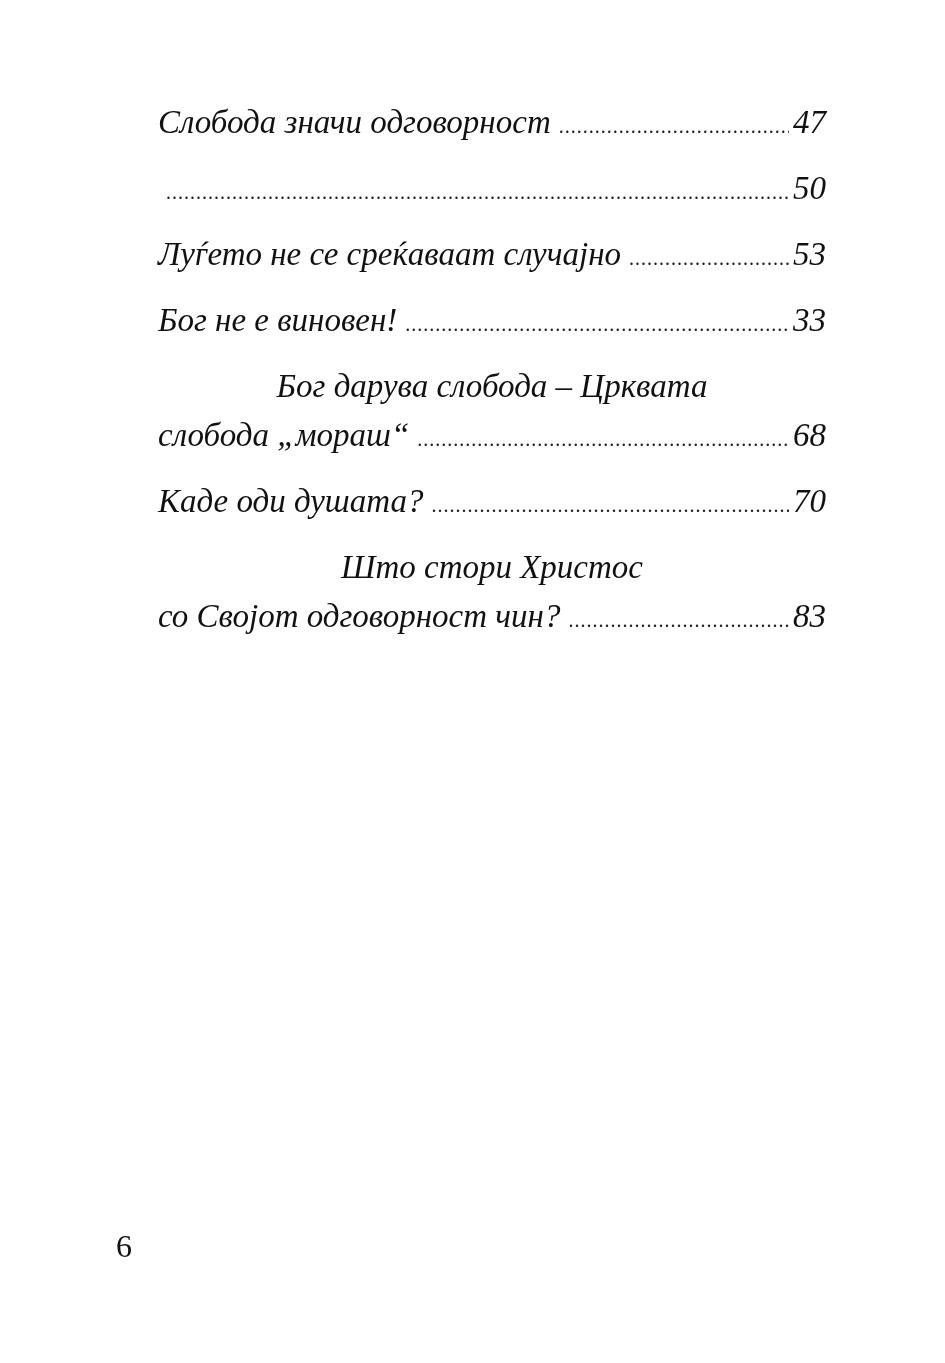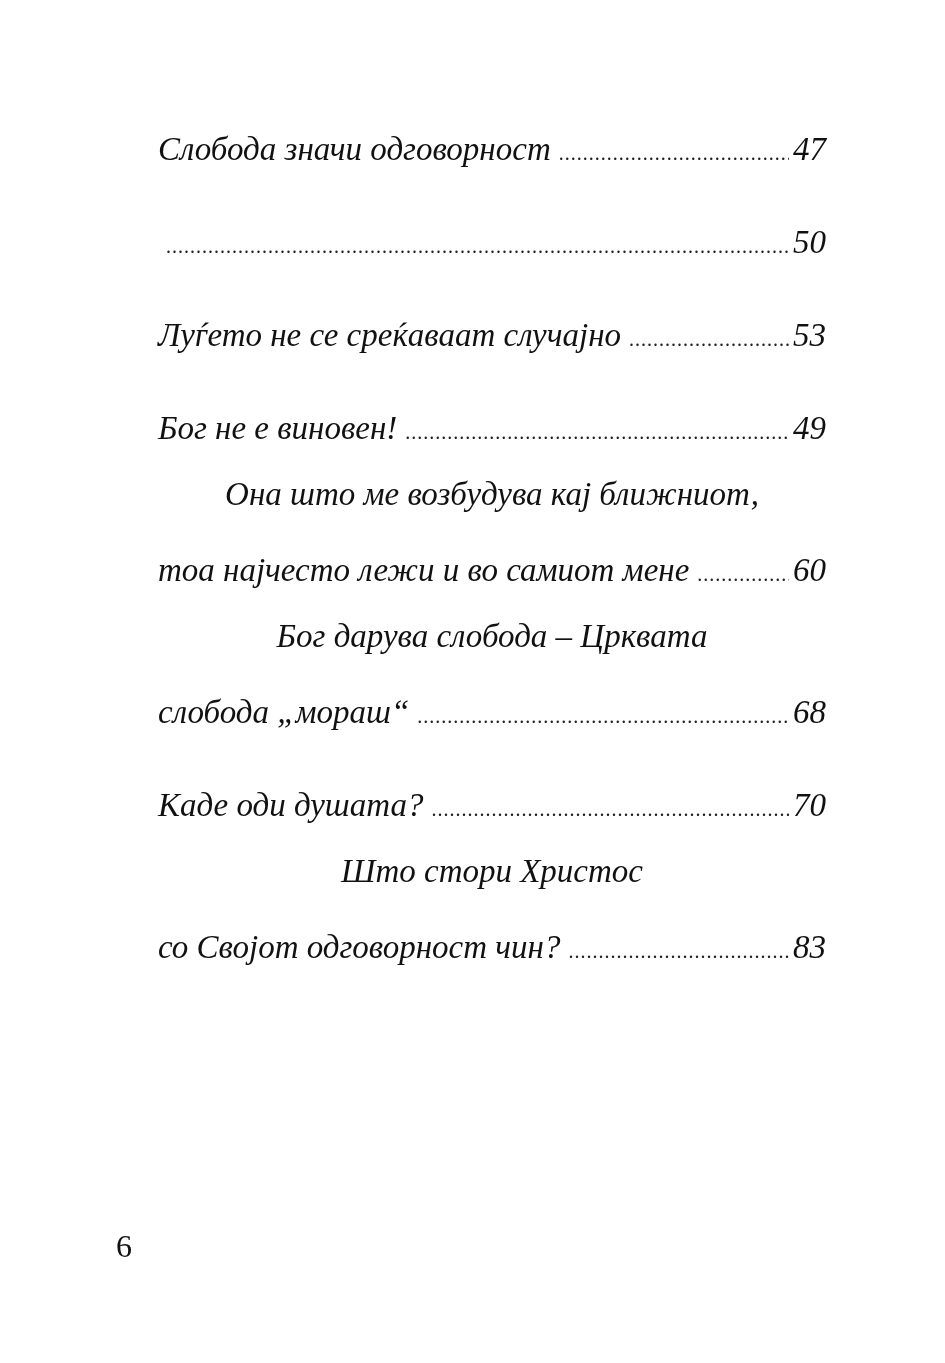--- a/index.html
+++ b/index.html
@@ -5,21 +5,21 @@
   html, body { margin:0; padding:0; background:#ffffff; }
   body { width:945px; height:1363px; position:relative; overflow:hidden;
          font-family:"Liberation Serif","DejaVu Serif",serif; color:#111; }
   .toc { position:absolute; left:158px; top:98px; width:668px; }
   .entry { font-style:italic; font-size:33px; line-height:49px; margin-bottom:13px; }
   .entry .line { display:flex; align-items:baseline; white-space:nowrap;justify-content:center; }
   .entry .title { flex:0 0 auto; }
   .entry .leader { flex:1 1 auto; overflow:hidden; font-style:normal; font-size:20px;
                    letter-spacing:1px; margin:0 4px 0 8px; color:#222; }
   .entry .leader::before { content:"..........................................................................................................................................."; }
-  .entry .page { flex:0 0 auto;margin-top:27px; }
+  .entry .page { flex:0 0 auto; }
   .folio { position:absolute; left:116px; top:1228px; font-size:32px; }
 </style>
 </head>
 <body>
 
 <div class="toc">
 
   <div class="entry">
     <div class="line">
         <span class="title">Слобода значи одговорност</span>
@@ -40,34 +40,24 @@
         <span class="title">Луѓето не се среќаваат случајно</span>
         <span class="leader"></span>
         <span class="page">53</span>
       </div>
   </div>
 
   <div class="entry">
     <div class="line">
         <span class="title">Бог не е виновен!</span>
         <span class="leader"></span>
-        <span class="page">49</span>
+        <span class="page">33</span>
       </div>
   </div>
 
-  <div class="entry">
-    <div class="line">
-        <span class="title">Она што ме возбудува кај ближниот,</span>
-      </div>
-    <div class="line">
-        <span class="title">тоа најчесто лежи и во самиот мене</span>
-        <span class="leader"></span>
-        <span class="page">60</span>
-      </div>
-  </div>
 
 
   <div class="entry">
     <div class="line">
         <span class="title">Бог дарува слобода – Црквата</span>
       </div>
     <div class="line">
         <span class="title">слобода „мораш“</span>
         <span class="leader"></span>
         <span class="page">68</span>

